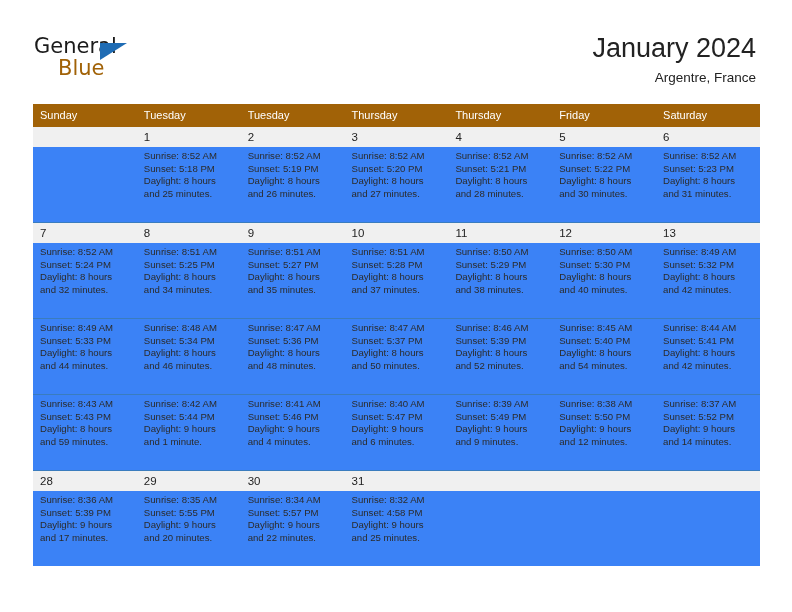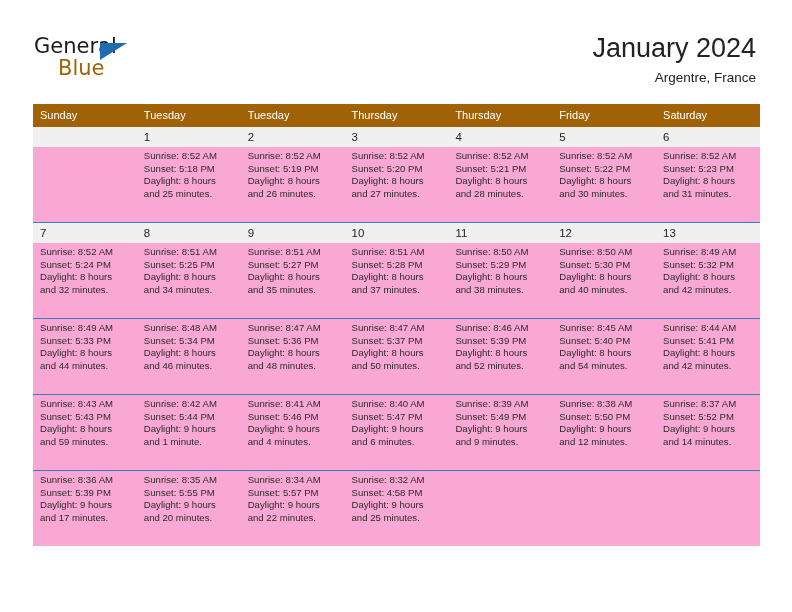--- a/index.html
+++ b/index.html
@@ -112,21 +112,21 @@
     background: #f0f0f0;
     font-size: 11.5px;
     color: #232323;
     padding: 3px 0 3px 7px;
     line-height: 14px;
     vertical-align: top;
     border: none;
   }
 
   .info-row td {
-    background: #f9a8d4;
+    background: #3b82f6;
     font-size: 9.6px;
     color: #2b2b2b;
     padding: 3px 6px 10px 7px;
     line-height: 12.6px;
     vertical-align: top;
     border: none;
     height: 62px;
   }
   .info-row.bordered td {
     border-bottom: 1px solid #3a7cbe;
@@ -367,20 +367,29 @@
           <span class="info-line">and 12 minutes.</span>
         </td>
         <td>
           <span class="info-line">Sunrise: 8:37 AM</span>
           <span class="info-line">Sunset: 5:52 PM</span>
           <span class="info-line">Daylight: 9 hours</span>
           <span class="info-line">and 14 minutes.</span>
         </td>
       </tr>
 
+      <tr class="daynum-row">
+        <td>28</td>
+        <td>29</td>
+        <td>30</td>
+        <td>31</td>
+        <td></td>
+        <td></td>
+        <td></td>
+      </tr>
       <tr class="info-row">
         <td>
           <span class="info-line">Sunrise: 8:36 AM</span>
           <span class="info-line">Sunset: 5:39 PM</span>
           <span class="info-line">Daylight: 9 hours</span>
           <span class="info-line">and 17 minutes.</span>
         </td>
         <td>
           <span class="info-line">Sunrise: 8:35 AM</span>
           <span class="info-line">Sunset: 5:55 PM</span>

